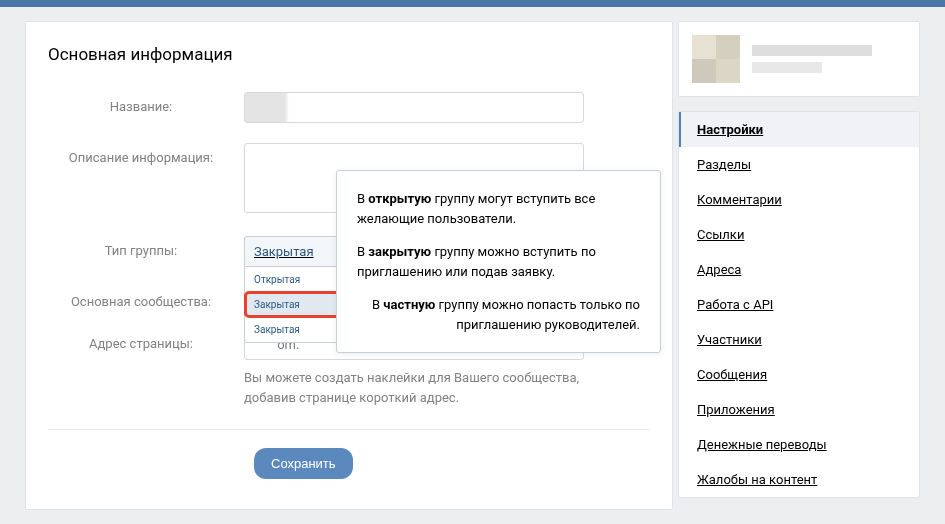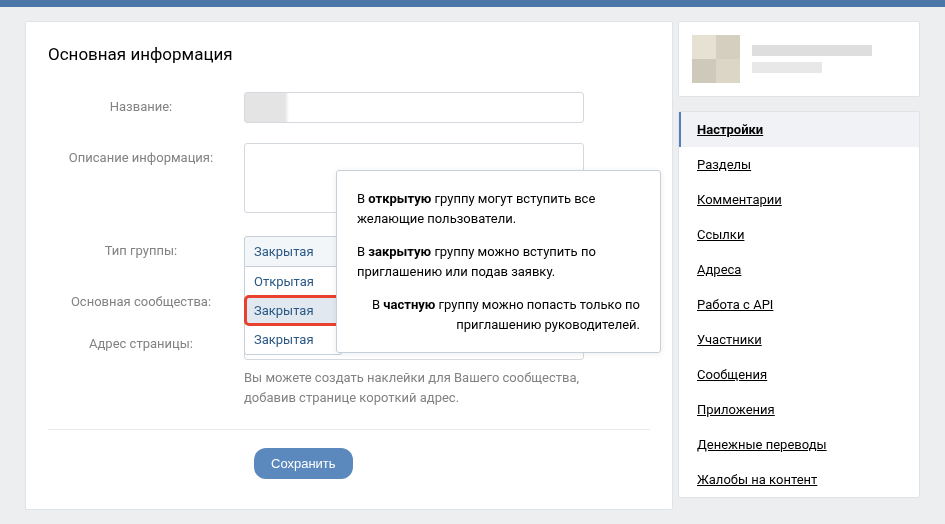--- a/index.html
+++ b/index.html
@@ -70,20 +70,21 @@
       max-width: 340px;
       height: 70px;
       border: 1px solid #d3d9de;
       border-radius: 3px;
       padding: 7px 9px;
       font-size: 13px;
     }
     .dropdown-wrap {
       position: relative;
       width: 98px;
+      text-decoration: underline;
     }
     .dropdown-selected {
       border: 1px solid #c5d0db;
       border-radius: 3px 3px 0 0;
       background: #f3f6f9;
       padding: 7px 9px;
       font-size: 13px;
       color: #2a5885;
       cursor: pointer;
     }
@@ -93,21 +94,21 @@
       left: 0;
       width: 98px;
       background: #fff;
       border: 1px solid #c5d0db;
       border-top: none;
       border-radius: 0 0 3px 3px;
       z-index: 10;
     }
     .dropdown-opt {
       padding: 7px 9px;
-      font-size: 13px;
+      font-size: 10px;
       color: #2a5885;
       cursor: pointer;
     }
     .dropdown-opt.highlight {
       background: #e2e8ef;
       border: 3px solid #e8422f;
       border-radius: 5px;
       margin: -1px;
       padding: 5px 7px;
       position: relative;

